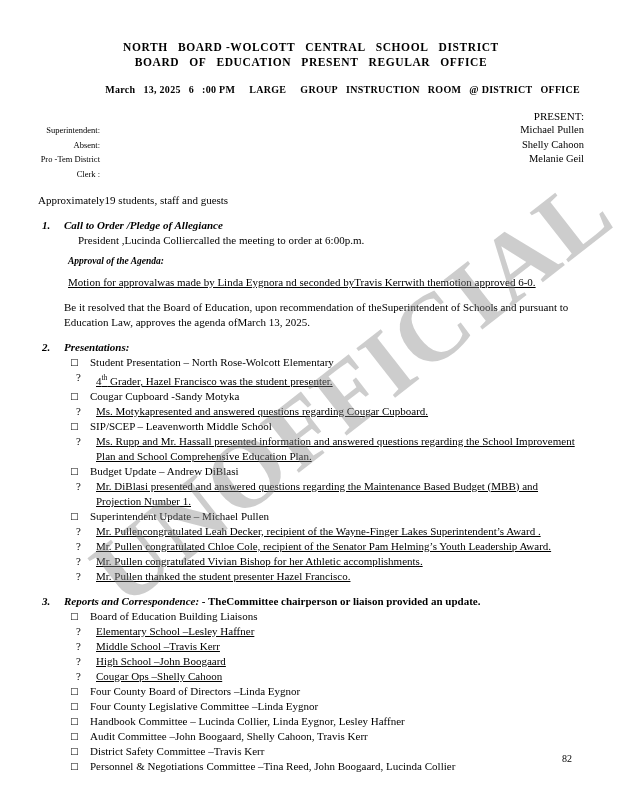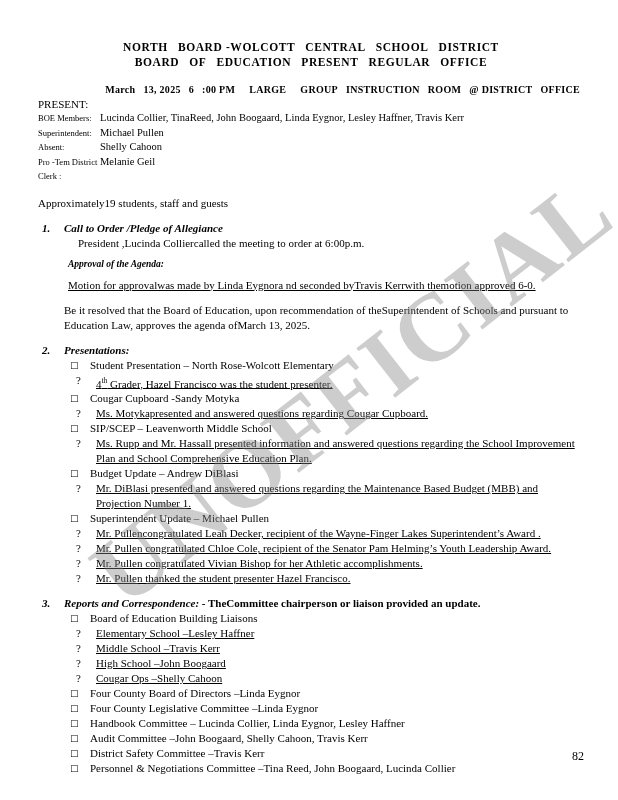--- a/index.html
+++ b/index.html
@@ -60,21 +60,21 @@
     display: flex;
     justify-content: flex-end;
     font-size: 10px;
     font-weight: bold;
     margin-top: 12px;
     letter-spacing: 0.3px;
   }
   .hdr-date .seg { margin: 0 4px; white-space: nowrap; }
   .hdr-date .seg.wide { margin: 0 10px; }
 
-  .block { font-size: 11px; line-height: 14px; }
+  .block { margin-top: 12px; font-size: 11px; line-height: 14px; text-align: right; }
   .lbl-present { font-size: 11px; font-weight: normal; }
   .row { display: flex; font-size: 10.5px; line-height: 14.5px; }
   .kv-label { width: 62px; flex: none; font-size: 10px; }
   .kv-label.tiny { font-size: 8.5px; }
   .kv-val { flex: 1; }
 
   .para { font-size: 11px; line-height: 15px; margin-top: 12px; }
   .num-item { display: flex; margin-top: 11px; }
   .num-item .num {
     width: 22px; flex: none;
@@ -97,23 +97,23 @@
   ul.bul > li .t { flex: 1; }
   ul.sub2 { list-style: none; margin: 0; padding: 0; }
   ul.sub2 > li { display: flex; font-size: 11px; line-height: 15px; }
   ul.sub2 > li .q { width: 20px; flex: none; padding-left: 12px; }
   ul.sub2 > li .t2 { flex: 1; text-decoration: underline; }
 
   sup { font-size: 7.5px; vertical-align: super; }
 
   .pagenum {
     position: absolute;
-    right: 34px;
+    right: 46px;
     bottom: 36px;
-    font-size: 12px;
+    font-size: 10px;
     z-index: 3;
   }
 </style>
 </head>
 <body>
 
 <div class="page">
 
   <div class="watermark">
     <span>UNOFFICIAL</span>
@@ -138,24 +138,20 @@
         <span class="seg">INSTRUCTION</span>
         <span class="seg">ROOM</span>
         <span class="seg">@ DISTRICT</span>
         <span class="seg">OFFICE</span>
       </div>
     </div>
 
     <div class="block">
       <div class="lbl-present">PRESENT:</div>
       <div class="row">
-        <div class="kv-label tiny">BOE  Members:</div>
-        <div class="kv-val">Lucinda  Collier,  TinaReed, John Boogaard,   Linda Eygnor, Lesley Haffner,  Travis Kerr</div>
-      </div>
-      <div class="row">
         <div class="kv-label tiny">Superintendent:</div>
         <div class="kv-val">Michael Pullen</div>
       </div>
       <div class="row">
         <div class="kv-label tiny">Absent:</div>
         <div class="kv-val">Shelly Cahoon</div>
       </div>
       <div class="row">
         <div class="kv-label tiny">Pro -Tem  District     Clerk :</div>
         <div class="kv-val">Melanie  Geil</div>

